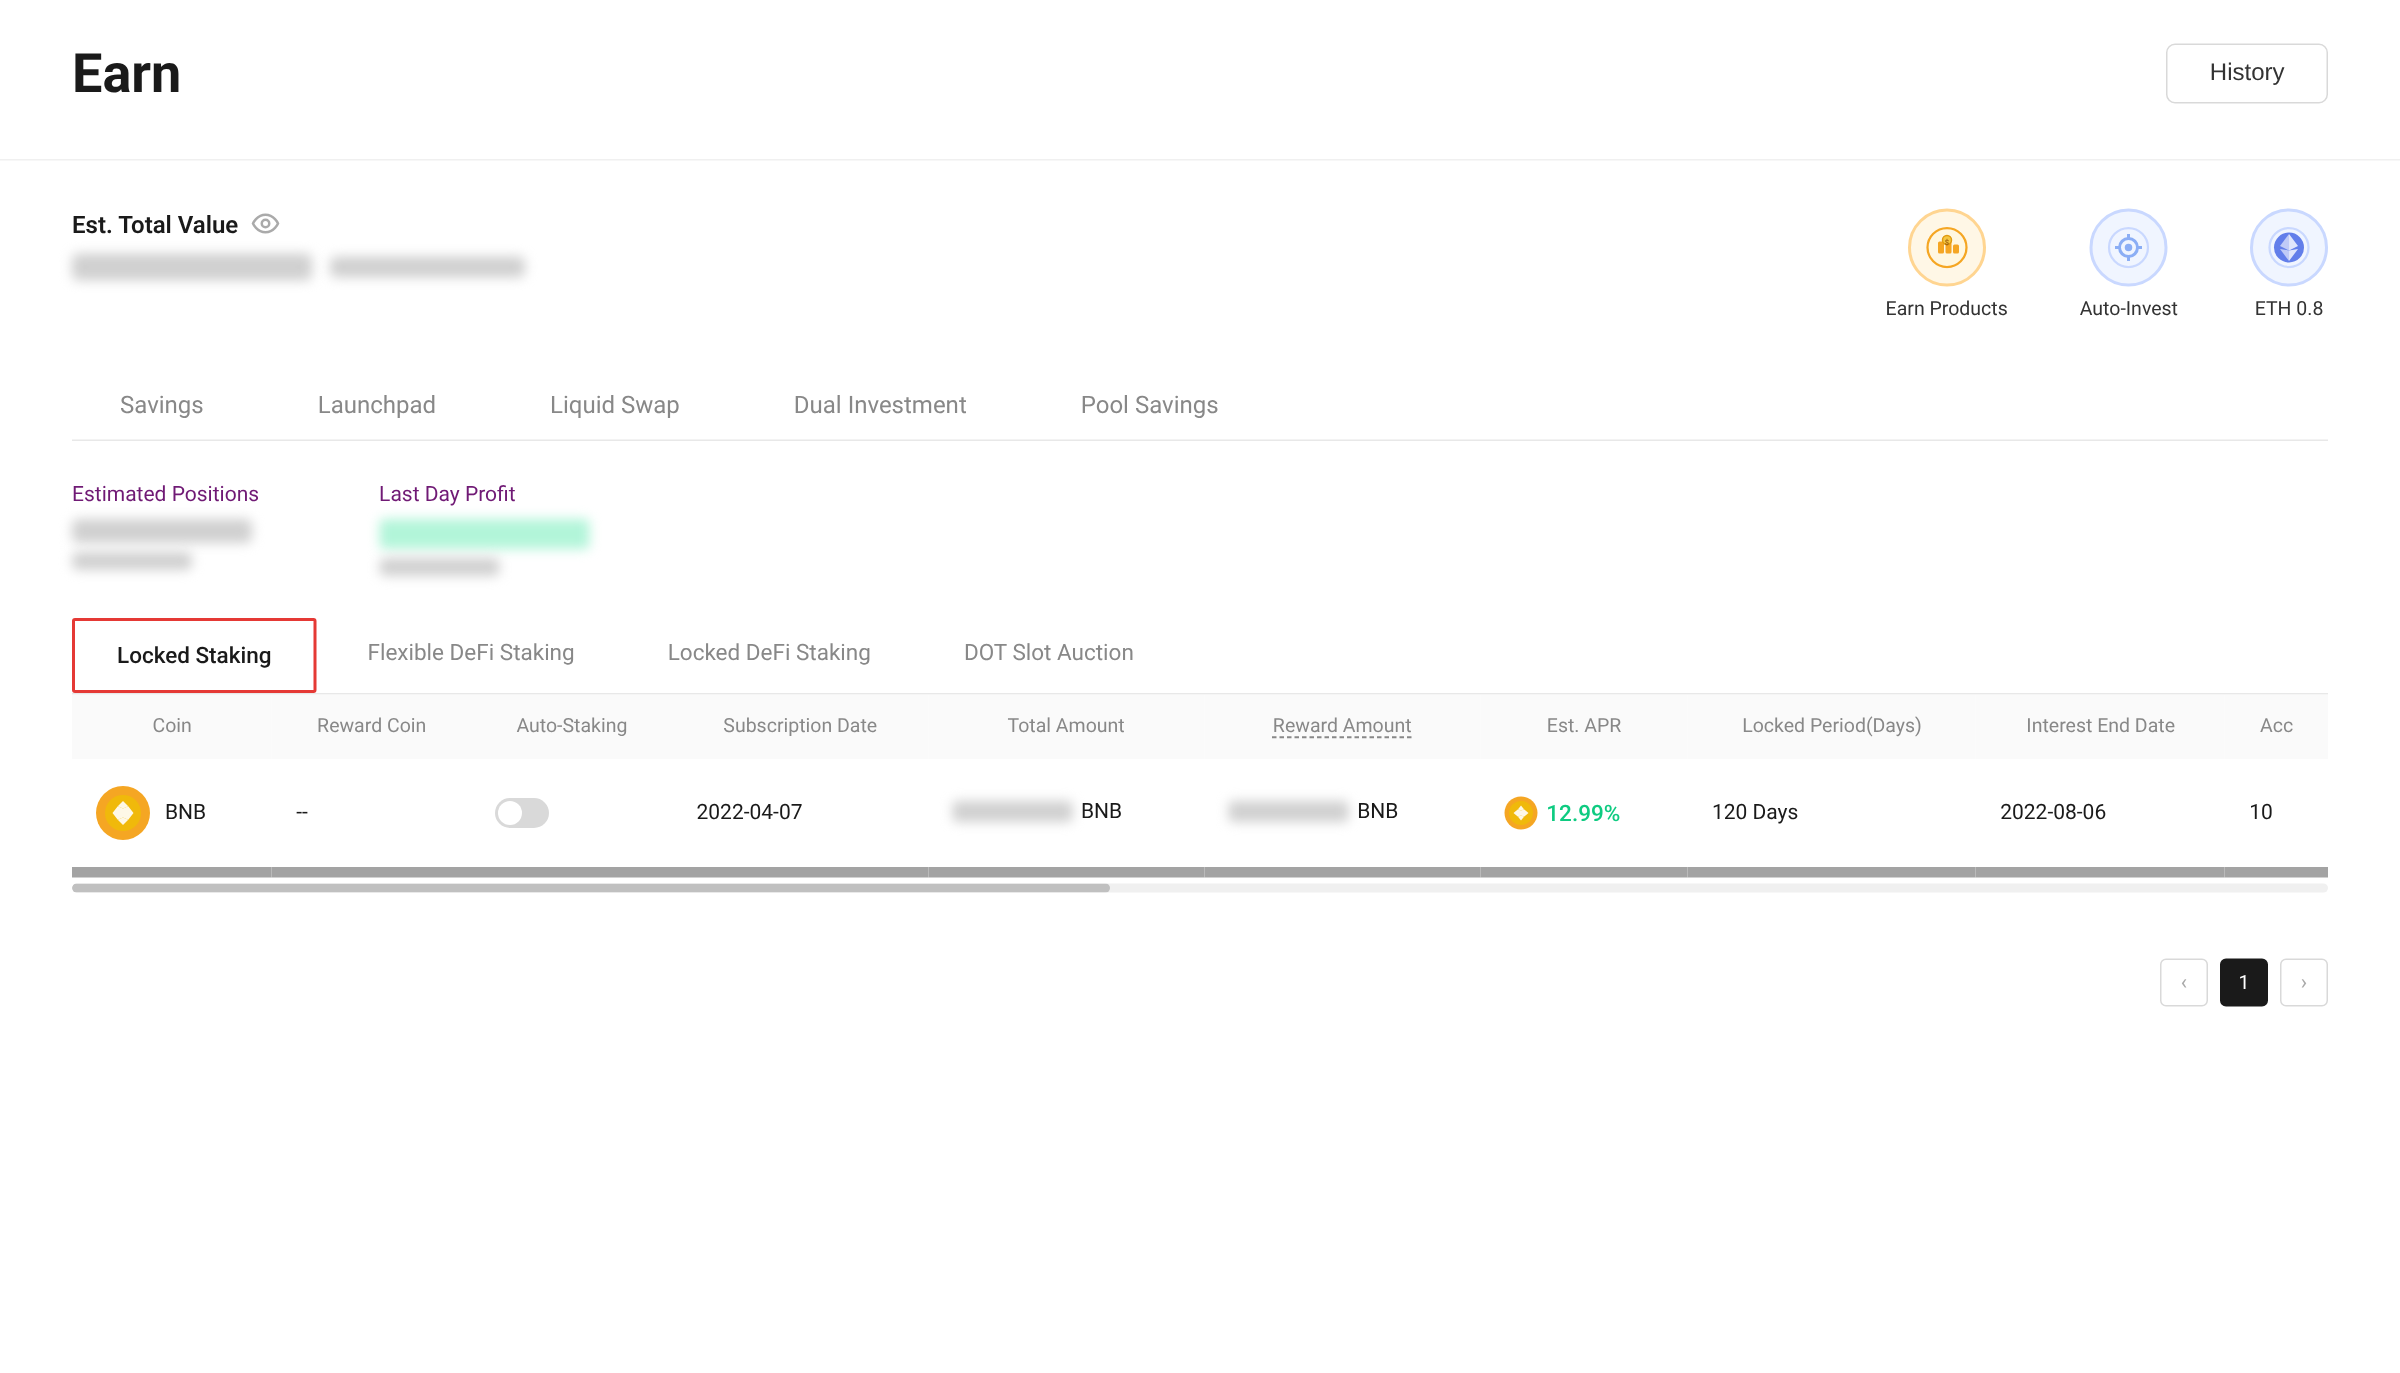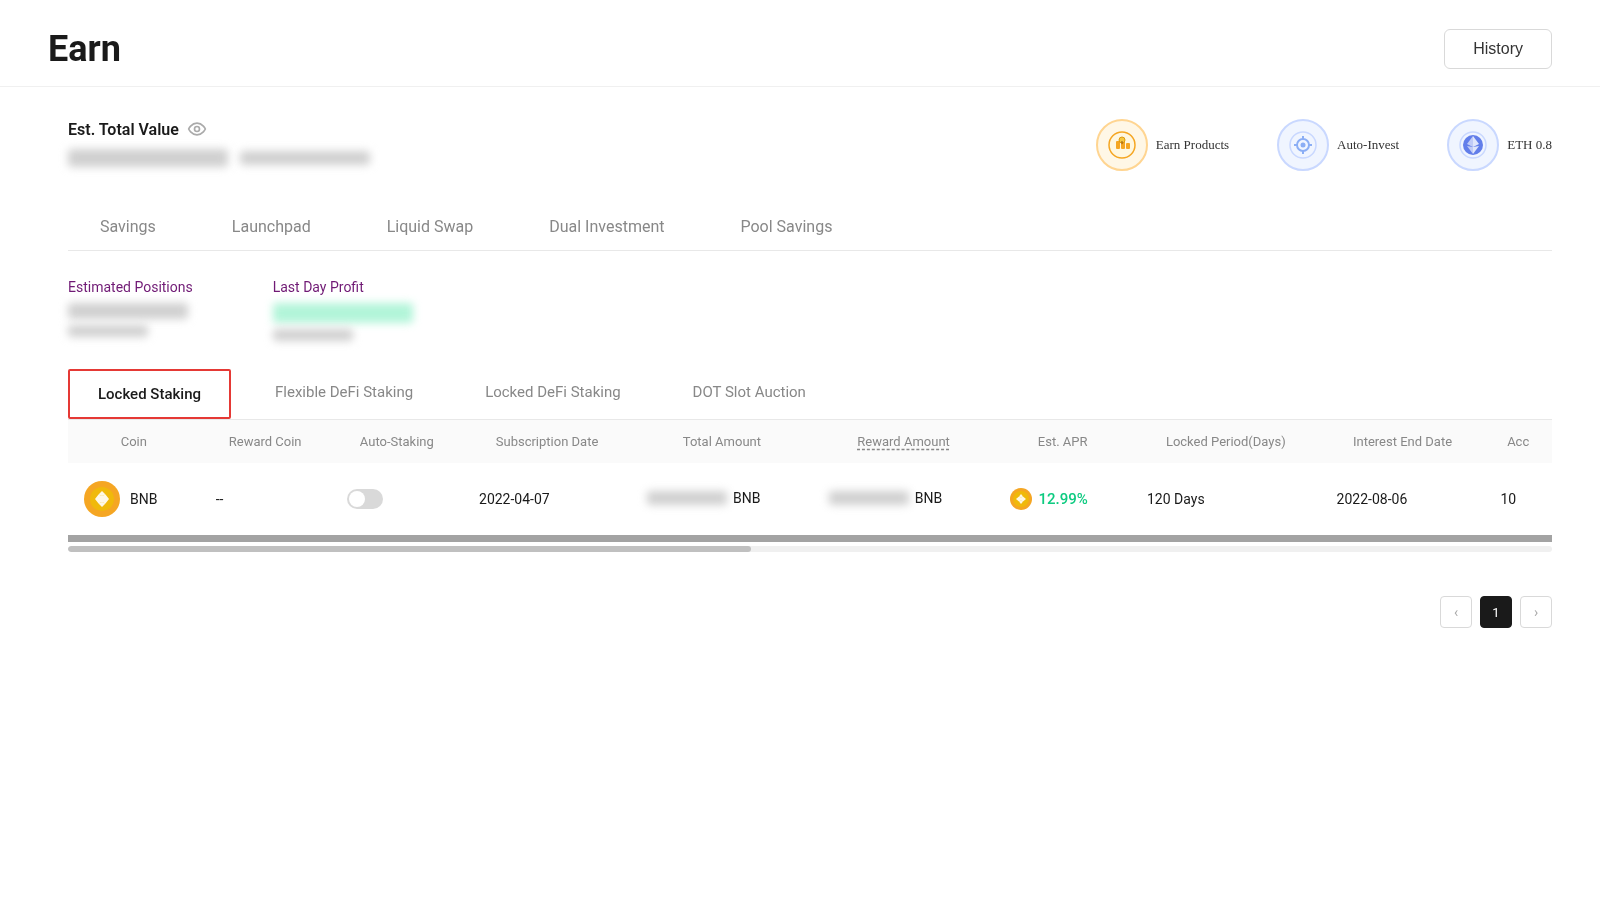--- a/index.html
+++ b/index.html
@@ -15,41 +15,41 @@
       min-height: 915px;
       margin: 0 auto;
       position: relative;
       overflow: hidden;
     }
     
     .header {
       display: flex;
       align-items: center;
       justify-content: space-between;
-      padding: 28px 48px 16px 48px;
+      padding: 28px 48px 36px 48px;
       border-bottom: 1px solid #f0f0f0;
       background: #fff;
     }
     .header-title {
       font-size: 36px;
       font-weight: 700;
       color: #1a1a1a;
     }
     .history-btn {
       background: #fff;
       border: 1px solid #d9d9d9;
       border-radius: 6px;
       padding: 10px 28px;
       font-size: 16px;
       cursor: pointer;
       color: #333;
     }
     
     .main {
-      padding: 32px 48px 24px 68px;
+      padding: 32px 48px 24px 48px;
     }
     
     .top-section {
       display: flex;
       justify-content: space-between;
       align-items: flex-start;
       margin-bottom: 32px;
     }
     .total-value-section {}
     .est-total-label {
@@ -79,25 +79,24 @@
     .blur-block-lg { width: 160px; height: 18px; }
     .blur-block-md { width: 130px; height: 14px; }
     
     .quick-nav {
       display: flex;
       gap: 48px;
       align-items: flex-start;
     }
     .quick-nav-item {
       display: flex;
-      flex-direction: row;
+      flex-direction: column;
       align-items: center;
       gap: 8px;
       cursor: pointer;
-      font-family: Liberation Serif, serif;
     }
     .quick-nav-icon {
       width: 52px;
       height: 52px;
       border-radius: 50%;
       display: flex;
       align-items: center;
       justify-content: center;
       font-size: 24px;
     }
@@ -150,21 +149,21 @@
     .stat-value-green {
       width: 140px;
       height: 20px;
       background: #b2f5d9;
       border-radius: 3px;
       filter: blur(4px);
     }
     
     .sub-tabs-row {
       display: flex;
-      gap: 16px;
+      gap: 6px;
       margin-bottom: 0;
       border-bottom: 1px solid #e8e8e8;
     }
     .sub-tab-item {
       padding: 14px 28px;
       font-size: 15px;
       color: #888;
       cursor: pointer;
     }
     .sub-tab-item.active {

